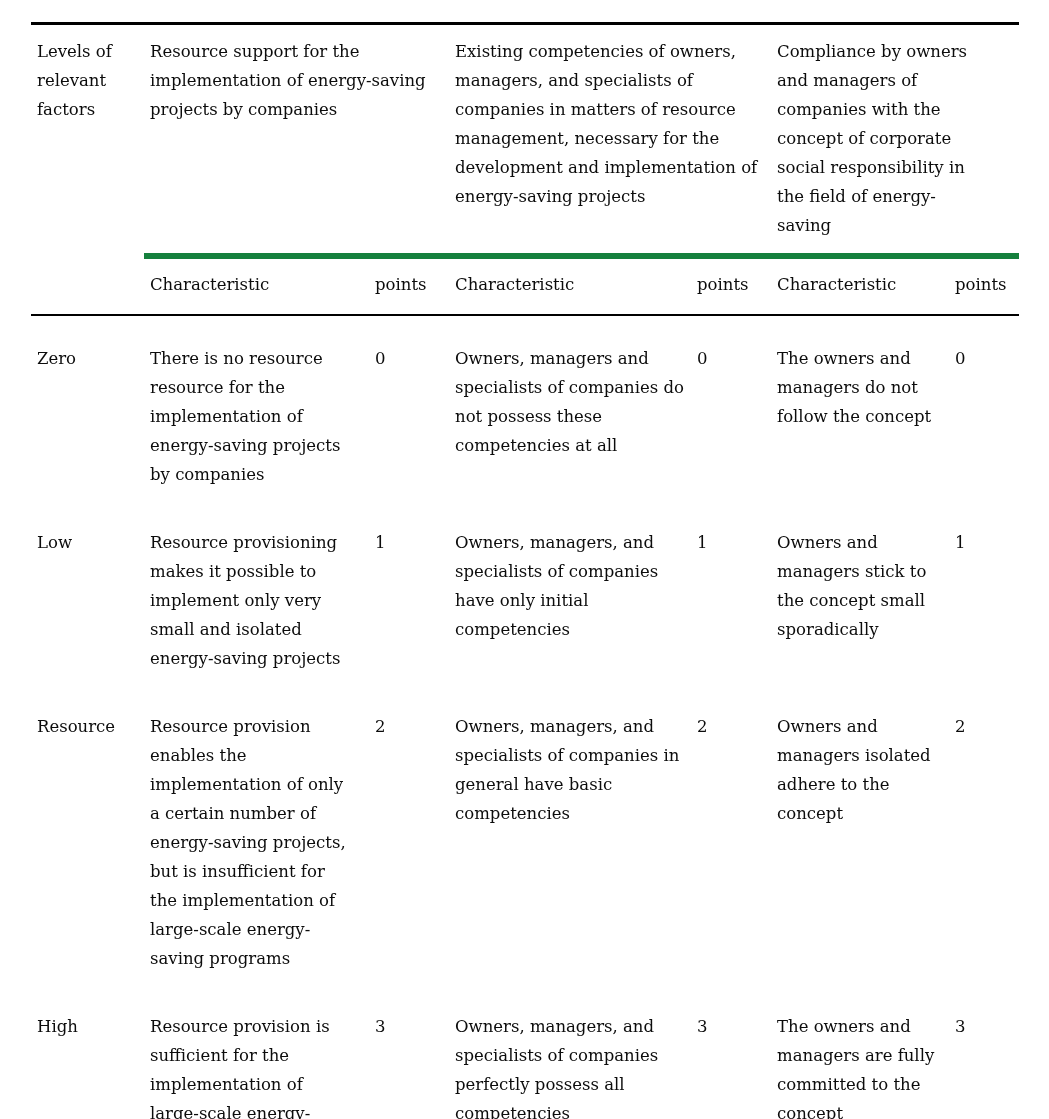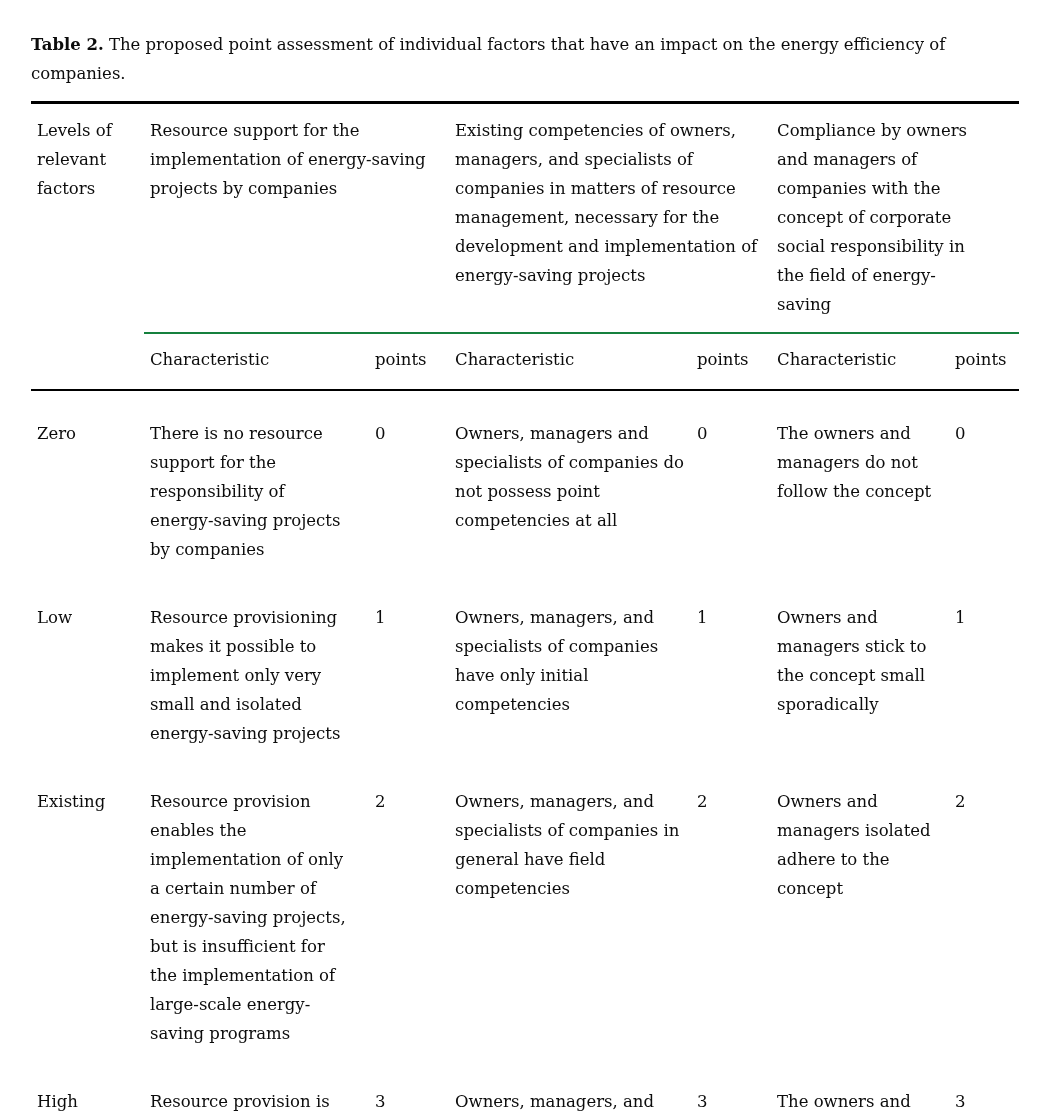--- a/index.html
+++ b/index.html
@@ -39,21 +39,21 @@
     font-weight: normal;
   }
   thead th { font-weight: normal; }
 
   .level-th {
     padding-top: 12px;
   }
   .group-th {
     padding-top: 12px;
     padding-bottom: 13px;
-    border-bottom: 2px solid #15803d;
+    border-bottom: 6px solid #15803d;
   }
   .group-th.g1 { padding-right: 14px; }
   .group-th.g2 { padding-right: 10px; }
   .group-th.g3 { padding-right: 31px; }
 
   .sub-th {
     padding-top: 11px;
     padding-bottom: 15px;
   }
   .subhead-line { border-bottom: 2px solid #000; }
@@ -64,21 +64,20 @@
   }
   td.char1 { padding-right: 21px; }
   td.char2 { padding-right: 4px; }
   td.char3 { padding-right: 12px; }
 </style>
 </head>
 <body>
 
 <div class="page">
 
-  <p class="caption"><b>Table 2.</b><span> The proposed point assessment of individual factors that have an impact on the energy efficiency of companies.</span></p>
 
   <table class="assessment">
     <colgroup>
       <col style="width:113px">
       <col style="width:225px">
       <col style="width:80px">
       <col style="width:242px">
       <col style="width:80px">
       <col style="width:178px">
       <col style="width:70px">
@@ -97,41 +96,41 @@
         <th class="sub-th subhead-line">Characteristic</th>
         <th class="sub-th subhead-line">points</th>
         <th class="sub-th subhead-line">Characteristic</th>
         <th class="sub-th subhead-line">points</th>
       </tr>
     </thead>
 
     <tbody>
       <tr>
         <td class="level">Zero</td>
-        <td class="char1">There is no resource support for the responsibility of energy-saving projects by companies</td>
+        <td class="char1">There is no resource resource for the implementation of energy-saving projects by companies</td>
         <td class="pts">0</td>
-        <td class="char2">Owners, managers and specialists of companies do not possess point competencies at all</td>
+        <td class="char2">Owners, managers and specialists of companies do not possess these competencies at all</td>
         <td class="pts">0</td>
         <td class="char3">The owners and managers do not follow the concept</td>
         <td class="pts">0</td>
       </tr>
       <tr>
         <td class="level">Low</td>
         <td class="char1">Resource provisioning makes it possible to implement only very small and isolated energy-saving projects</td>
         <td class="pts">1</td>
         <td class="char2">Owners, managers, and specialists of companies have only initial competencies</td>
         <td class="pts">1</td>
         <td class="char3">Owners and managers stick to the concept small sporadically</td>
         <td class="pts">1</td>
       </tr>
       <tr>
-        <td class="level">Existing</td>
+        <td class="level">Resource</td>
         <td class="char1">Resource provision enables the implementation of only a certain number of energy-saving projects, but is insufficient for the implementation of large-scale energy-saving programs</td>
         <td class="pts">2</td>
-        <td class="char2">Owners, managers, and specialists of companies in general have field competencies</td>
+        <td class="char2">Owners, managers, and specialists of companies in general have basic competencies</td>
         <td class="pts">2</td>
         <td class="char3">Owners and managers isolated adhere to the concept</td>
         <td class="pts">2</td>
       </tr>
       <tr>
         <td class="level">High</td>
         <td class="char1">Resource provision is sufficient for the implementation of large-scale energy-saving programs</td>
         <td class="pts">3</td>
         <td class="char2">Owners, managers, and specialists of companies perfectly possess all competencies</td>
         <td class="pts">3</td>

